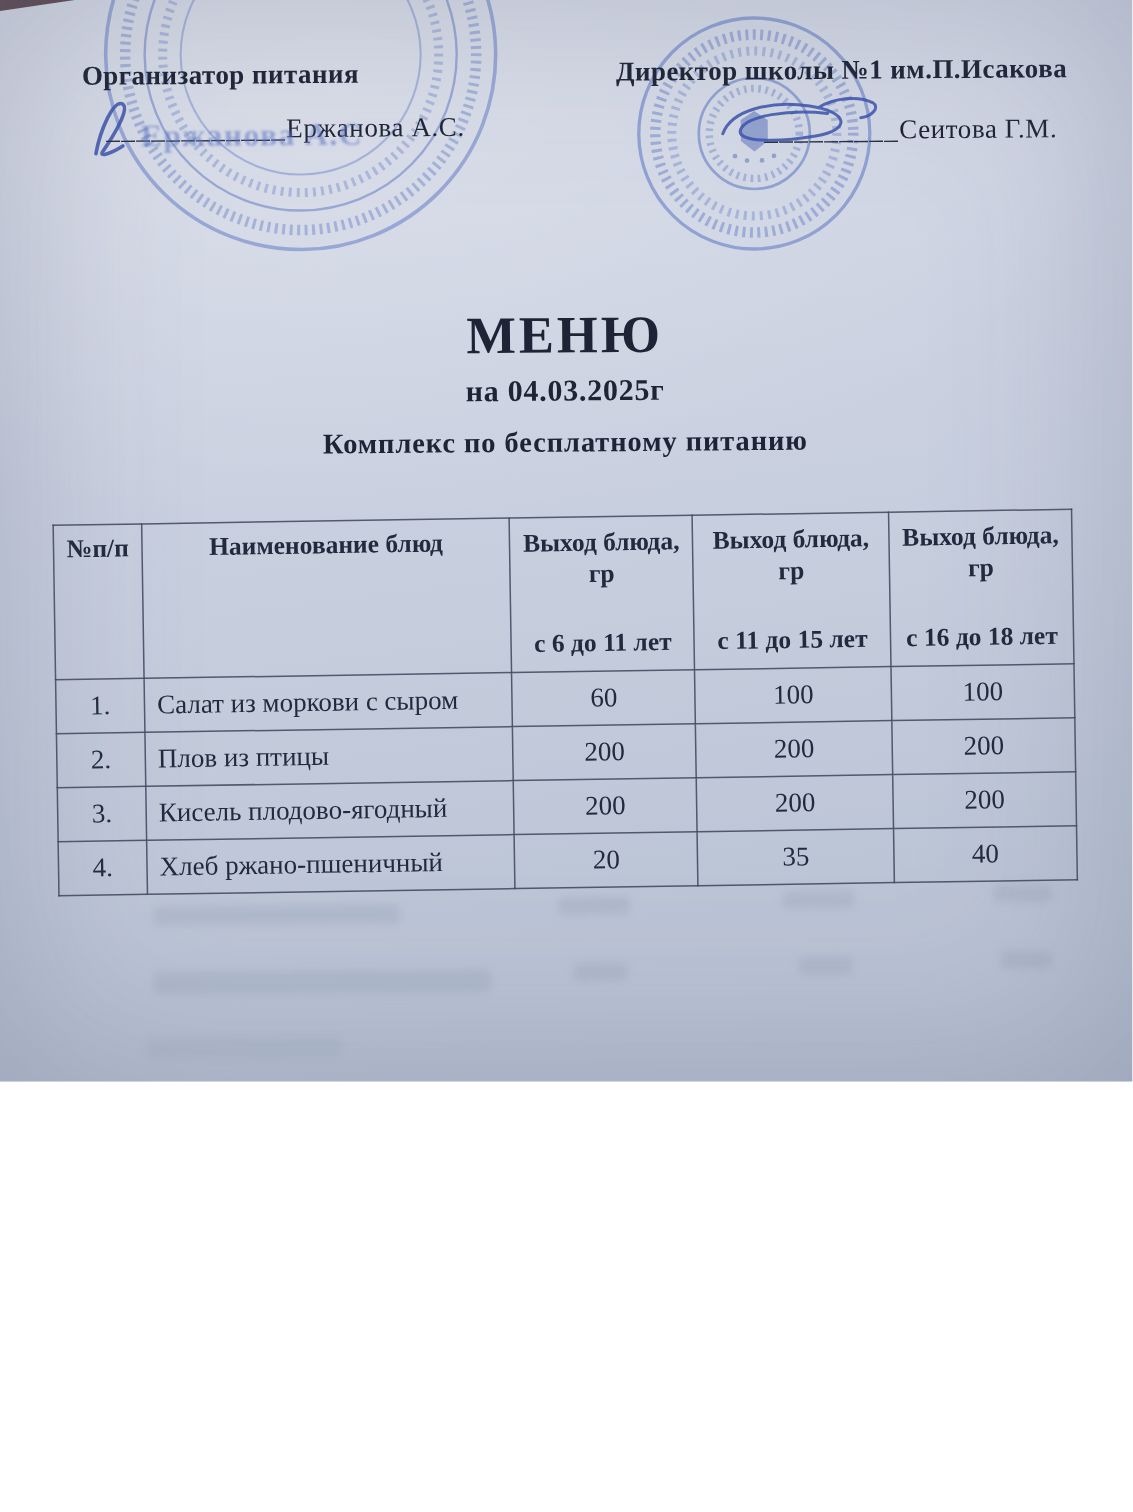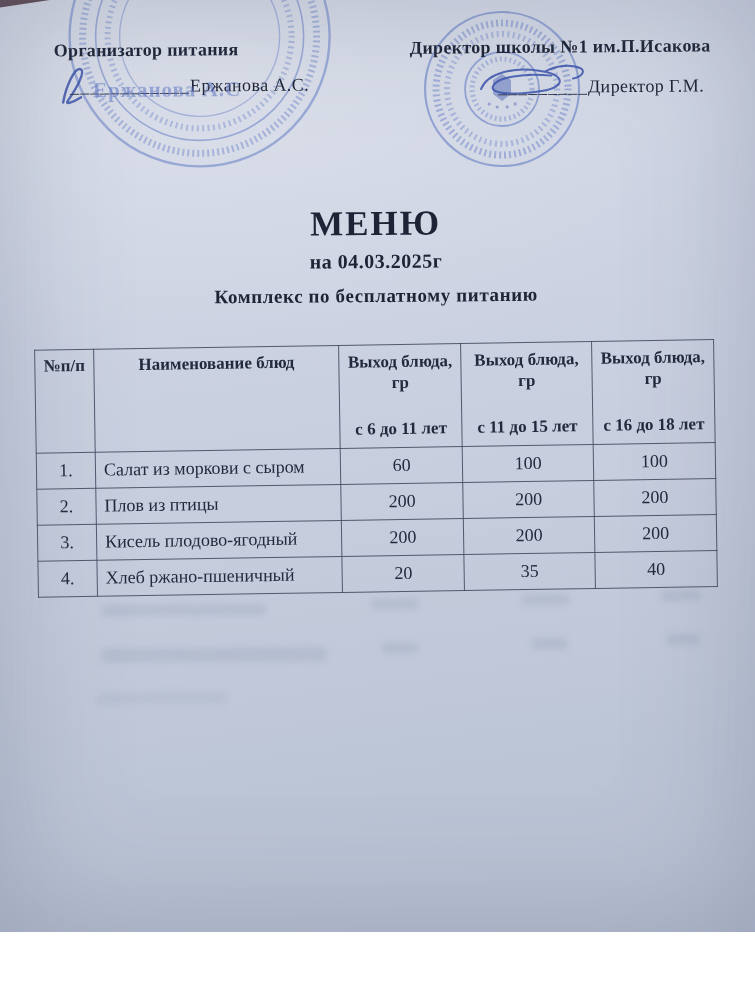--- a/index.html
+++ b/index.html
@@ -3,21 +3,21 @@
 <meta charset="utf-8">
 <style>
   html, body { margin: 0; padding: 0; }
   body {
     width: 755px; height: 1008px;
     font-family: "Liberation Serif", "DejaVu Serif", serif;
     overflow: hidden;
   }
   .photo {
     position: relative;
-    width: 755px; height: 932px;
+    width: 755px; height: 721px;
     background:
       radial-gradient(ellipse 900px 500px at 30% 8%, rgba(255,255,255,0.22), rgba(255,255,255,0) 60%),
       linear-gradient(173deg, #d4d9e6 0%, #cdd3e2 30%, #c6cddd 55%, #bcc5d6 80%, #b7c0d2 100%);
     overflow: hidden;
   }
   .photo::after {
     content: "";
     position: absolute; inset: 0;
     box-shadow: inset 0 0 130px rgba(84,94,120,0.30);
     pointer-events: none;
@@ -153,21 +153,21 @@
     </svg>
 
     <div class="approval left">
       <div class="role">Организатор питания</div>
       <div class="sig-line"><span class="blank">____________</span><span class="sig-name">Ержанова А.С.</span></div>
     </div>
     <div class="stamp-name-ghost">Ержанова А.С</div>
 
     <div class="approval right">
       <div class="role">Директор школы №1 им.П.Исакова</div>
-      <div class="sig-line"><span class="blank">_________</span><span class="sig-name">Директор Г.М.</span></div>
+      <div class="sig-line"><span class="blank">_________</span><span class="sig-name">Сеитова Г.М.</span></div>
     </div>
 
     <div class="doc-title">МЕНЮ</div>
     <div class="doc-date">на 04.03.2025г</div>
     <div class="doc-subtitle">Комплекс по бесплатному питанию</div>
 
     <table class="menu">
       <colgroup>
         <col style="width:59px">
           <col style="width:246px">

